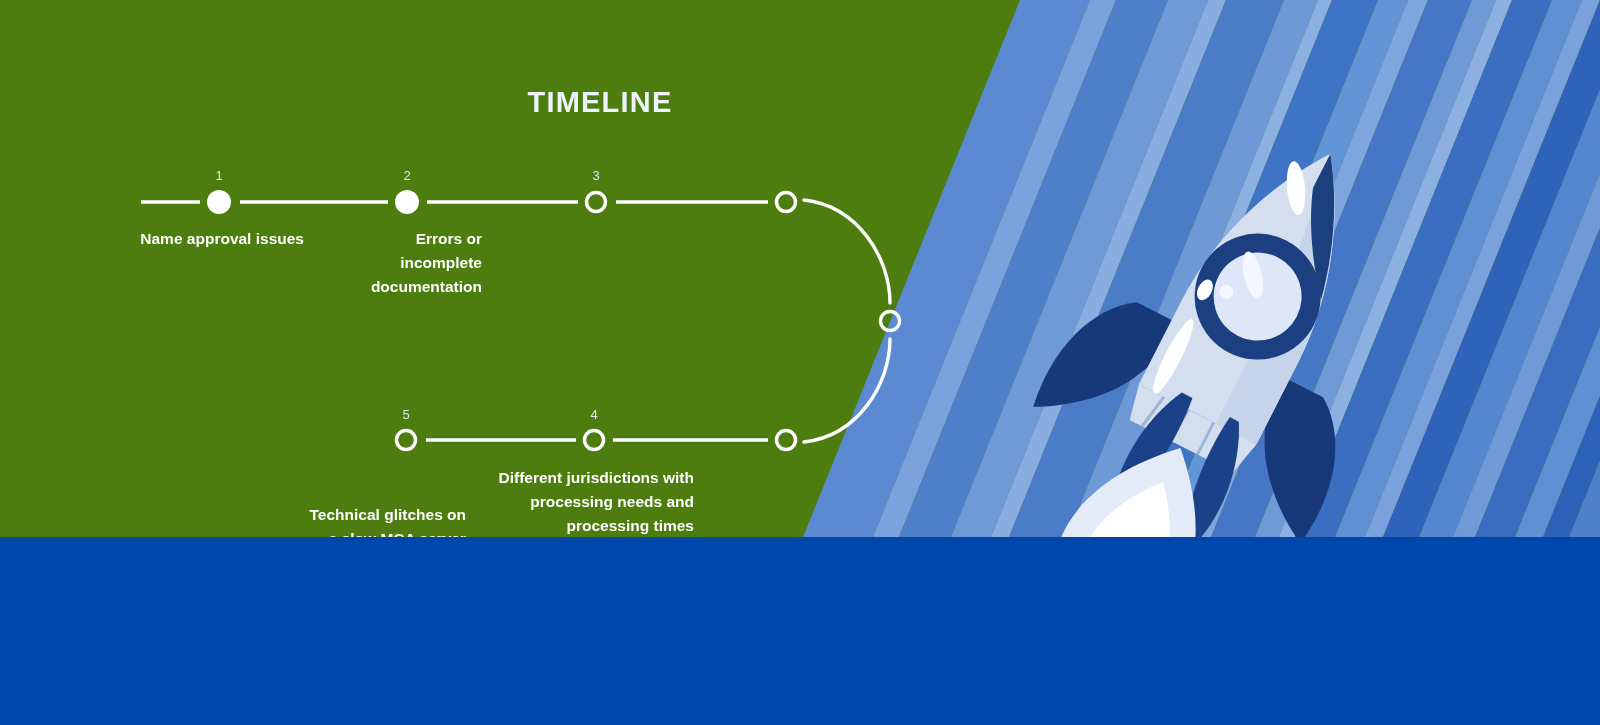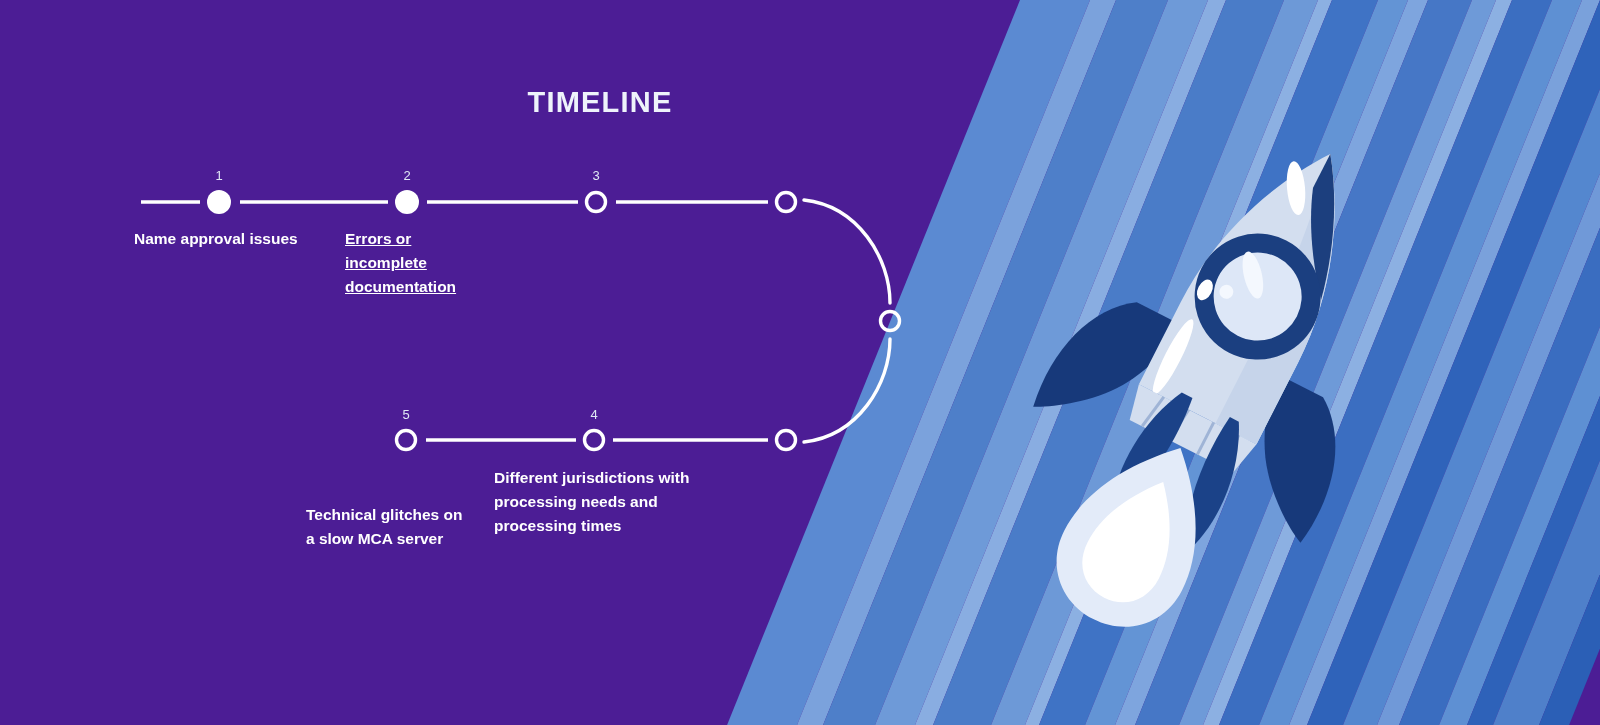--- a/index.html
+++ b/index.html
@@ -3,23 +3,23 @@
 <meta charset="utf-8">
 <style>
   html, body {
     margin: 0;
     padding: 0;
     background: #0047ab;
   }
   #stage {
     position: relative;
     width: 1600px;
-    height: 725px;
+    height: 537px;
     overflow: hidden;
-    background: #4c1d95;
+    background: #4d7c0f;
     font-family: "Liberation Sans", sans-serif;
   }
 
   
   #streaks {
     position: absolute;
     inset: 0;
     width: 1600px;
     height: 725px;
   }
@@ -65,21 +65,21 @@
     text-align: center;
     width: 60px;
     transform: translateX(-30px);
   }
   .node-label {
     position: absolute;
     color: #ffffff;
     font-size: 15.5px;
     font-weight: bold;
     line-height: 1.55;
-    text-align: left;
+    text-align: right;
     transform: translateX(-50%);
   }
 </style>
 </head>
 <body>
 
 <div id="stage">
 
   <svg id="streaks" viewBox="0 0 1600 725" preserveAspectRatio="none">
     <defs>
@@ -200,17 +200,17 @@
     <circle cx="406" cy="440" r="9.5" fill="none" stroke="#ffffff" stroke-width="3.4"></circle>
   </svg>
 
   <div class="node-num" style="left:219px; top:168px;">1</div>
   <div class="node-num" style="left:407px; top:168px;">2</div>
   <div class="node-num" style="left:596px; top:168px;">3</div>
   <div class="node-num" style="left:594px; top:407px;">4</div>
   <div class="node-num" style="left:406px; top:407px;">5</div>
 
   <div class="node-label" style="left:219px; top:227px; width:170px;">Name approval issues</div>
-  <div class="node-label" style="left:407px; top:227px; width:124px;text-decoration:underline;">Errors or incomplete documentation</div>
+  <div class="node-label" style="left:420px; top:227px; width:124px;">Errors or incomplete documentation</div>
   <div class="node-label" style="left:594px; top:466px; width:200px;">Different jurisdictions with processing needs and processing times</div>
   <div class="node-label" style="left:386px; top:463px; width:160px;margin-top:40px;">Technical glitches on a slow MCA server</div>
 
 </div>
 
 </body></html>

